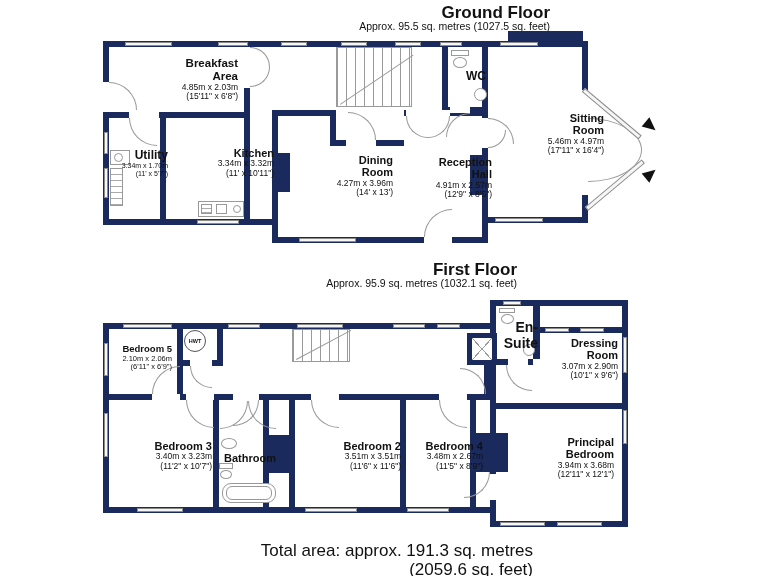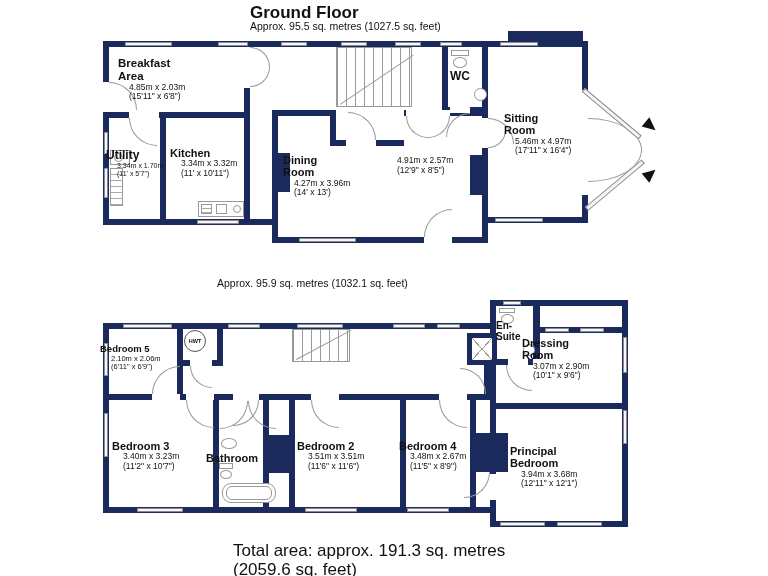--- a/index.html
+++ b/index.html
@@ -4,21 +4,21 @@
 <style>
   html,body{margin:0;padding:0;background:#fff;}
   .canvas{position:relative;width:768px;height:576px;background:#fff;overflow:hidden;
           font-family:"Liberation Sans",sans-serif;color:#111;}
   .a{position:absolute;}
   .rm{position:absolute;background:#fff;border:6px solid var(--wall);box-sizing:border-box;}
   .w{position:absolute;background:var(--wall);}
   .gap{position:absolute;background:#fff;}
   .win{position:absolute;background:#f6f6f6;border:1px solid #8a8a8a;box-sizing:border-box;}
   .arc{position:absolute;box-sizing:border-box;}
-  .lbl{position:absolute;text-align:left;line-height:1.12;}
+  .lbl{position:absolute;text-align:right;line-height:1.12;}
   .rname{font-weight:bold;font-size:11px;white-space:pre-line;}
   .rdim{font-size:8.5px;margin-left:11px;}
   .stairs{position:absolute;background:repeating-linear-gradient(90deg,#9a9a9a 0 1px,#ffffff 1px 9px);
           border:1px solid #9a9a9a;box-sizing:border-box;}
   .diag{position:absolute;height:1px;background:#9a9a9a;transform-origin:0 0;}
   .fx{position:absolute;border:1px solid #999;box-sizing:border-box;background:#fff;}
   .tri{position:absolute;width:0;height:0;}
   .title{font-weight:bold;font-size:17px;}
   .subtitle{font-size:10.5px;}
   .foot{font-size:17px;}
@@ -119,33 +119,36 @@
     <div class="rdim">3.34m x 3.32m</div>
     <div class="rdim">(11' x 10'11")</div>
   </div>
   <div class="lbl" style="left:283px;top:154px;width:110px">
     <div class="rname">Dining
 Room</div>
     <div class="rdim">4.27m x 3.96m</div>
     <div class="rdim">(14' x 13')</div>
   </div>
   <div class="lbl" style="left:386px;top:156px;width:106px">
+    <div class="rname">Reception
+Hall</div>
     <div class="rdim">4.91m x 2.57m</div>
     <div class="rdim">(12'9" x 8'5")</div>
   </div>
   <div class="lbl" style="left:450px;top:70px;width:36px">
     <div class="rname" style="font-size:12px">WC</div>
   </div>
   <div class="lbl" style="left:504px;top:112px;width:100px">
     <div class="rname">Sitting
 Room</div>
     <div class="rdim">5.46m x 4.97m</div>
     <div class="rdim">(17'11" x 16'4")</div>
   </div>
 
+  <div class="lbl title" style="left:217px;top:260px;width:300px">First Floor</div>
   <div class="lbl subtitle" style="left:217px;top:278px;width:300px">Approx. 95.9 sq. metres (1032.1 sq. feet)</div>
 
   <div class="rm" style="left:103px;top:323px;width:393px;height:190px"></div>
   <div class="rm" style="left:490px;top:300px;width:138px;height:109px"></div>
   <div class="rm" style="left:490px;top:403px;width:138px;height:124px"></div>
 
   <div class="w" style="left:109px;top:394px;width:43px;height:6px"></div>
   <div class="w" style="left:180px;top:394px;width:6px;height:6px"></div>
   <div class="w" style="left:214px;top:394px;width:19px;height:6px"></div>
   <div class="w" style="left:259px;top:394px;width:52px;height:6px"></div>
@@ -222,21 +225,21 @@
   <div class="fx" style="left:499px;top:308px;width:16px;height:5px"></div>
   <div class="fx" style="left:501px;top:314px;width:13px;height:10px;border-radius:50%"></div>
   <div class="fx" style="left:523px;top:344px;width:12px;height:12px;border-radius:50%"></div>
 
   <div class="lbl" style="left:100px;top:344px;width:72px">
     <div class="rname" style="font-size:9.5px">Bedroom 5</div>
     <div class="rdim" style="font-size:7.5px">2.10m x 2.06m</div>
     <div class="rdim" style="font-size:7.5px">(6'11" x 6'9")</div>
   </div>
   <div class="lbl" style="left:496px;top:320px;width:42px">
-    <div class="rname" style="font-size:10px">En-
+    <div class="rname" style="font-size:14px">En-
 Suite</div>
   </div>
   <div class="lbl" style="left:522px;top:337px;width:96px">
     <div class="rname">Dressing
 Room</div>
     <div class="rdim">3.07m x 2.90m</div>
     <div class="rdim">(10'1" x 9'6")</div>
   </div>
   <div class="lbl" style="left:112px;top:440px;width:100px">
     <div class="rname">Bedroom 3</div>
@@ -249,21 +252,21 @@
   <div class="lbl" style="left:297px;top:440px;width:104px">
     <div class="rname">Bedroom 2</div>
     <div class="rdim">3.51m x 3.51m</div>
     <div class="rdim">(11'6" x 11'6")</div>
   </div>
   <div class="lbl" style="left:399px;top:440px;width:84px">
     <div class="rname">Bedroom 4</div>
     <div class="rdim">3.48m x 2.67m</div>
     <div class="rdim">(11'5" x 8'9")</div>
   </div>
-  <div class="lbl" style="left:510px;top:445px;width:104px">
+  <div class="lbl" style="left:510px;top:436px;width:104px">
     <div class="rname">Principal
 Bedroom</div>
     <div class="rdim">3.94m x 3.68m</div>
     <div class="rdim">(12'11" x 12'1")</div>
   </div>
 
   <div class="lbl foot" style="left:233px;top:541px;width:300px">Total area: approx. 191.3 sq. metres (2059.6 sq. feet)</div>
 
 </div>
 

